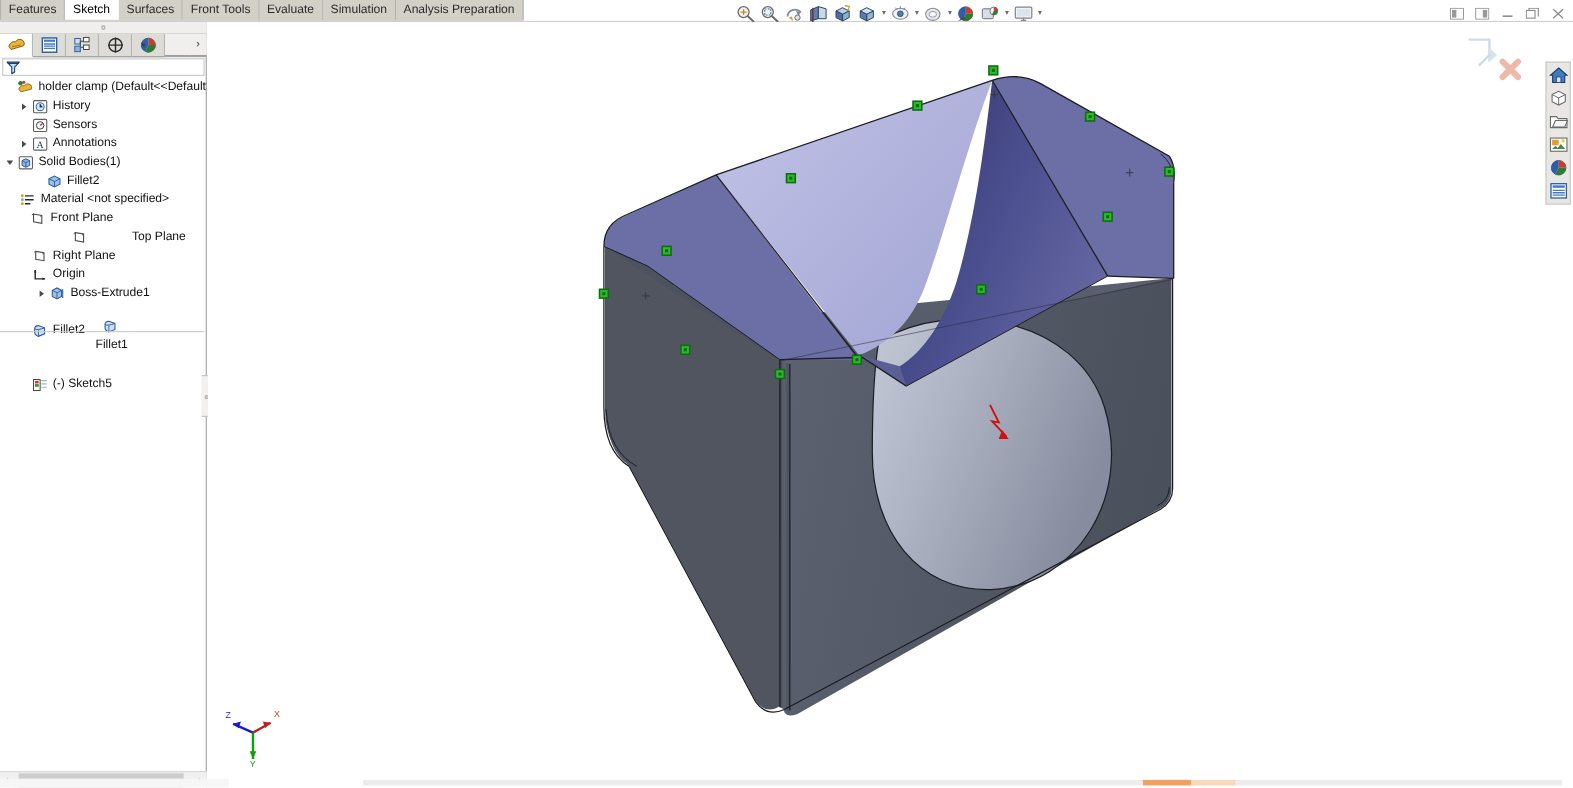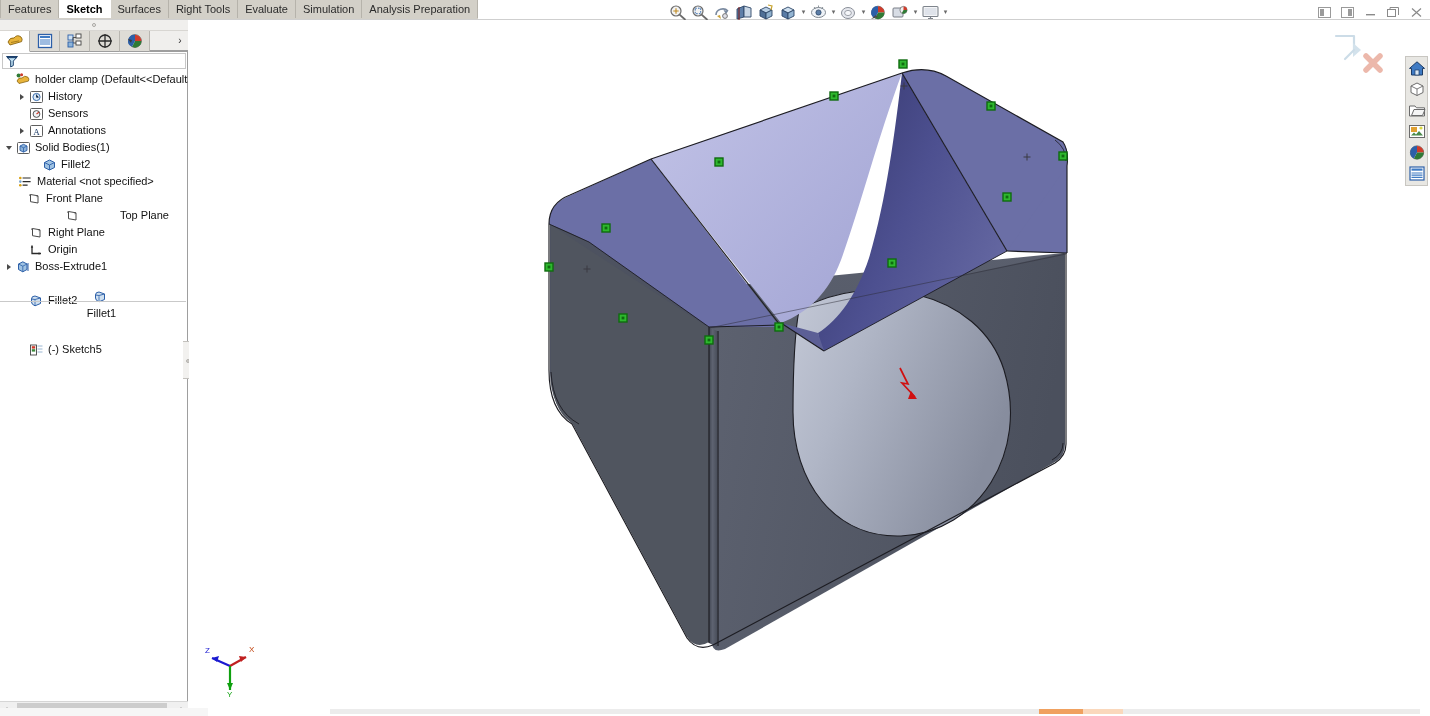--- a/index.html
+++ b/index.html
@@ -31,21 +31,21 @@
     padding: 0 7px; height: 18px;
     font-size: 11px; color: #2b2b2b;
     background: #d3d0c8;
     border-right: 1px solid #b6b3ab;
     white-space: nowrap; cursor: default;
   }
   .cmtab:first-child { border-left: 1px solid #b6b3ab; }
   .cmtab.active {
     background: #ffffff;
     color: #000;
-    font-weight: bold;
+    font-weight: normal;
     border-right: 1px solid #ffffff;
     text-align: center;
   }
   #tabbar-underline {
     position: absolute; left: 0; top: 19px; width: 1430px; height: 1px;
     background: #cfcfcf;
   }
 
   
   #viewtoolbar {
@@ -228,21 +228,21 @@
 </head>
 <body>
 
 <div id="app">
 
   <div id="tabbar">
     <div id="tabstrip">
         <div class="cmtab">Features</div>
         <div class="cmtab active">Sketch</div>
         <div class="cmtab">Surfaces</div>
-        <div class="cmtab">Right Tools</div>
+        <div class="cmtab">Front Tools</div>
         <div class="cmtab">Evaluate</div>
         <div class="cmtab">Simulation</div>
         <div class="cmtab">Analysis Preparation</div>
       </div>
   </div>
   <div id="tabbar-underline"></div>
 
   <div id="viewtoolbar">
       <div class="vt-btn" title="Zoom to Fit">
         <svg width="19" height="17" viewBox="0 0 19 17">
@@ -536,21 +536,21 @@
           <div class="tarrow"></div>
           <div class="ticon">
             <svg width="15" height="14" viewBox="0 0 15 14">
               <path d="M3 2.5 V10.5 H12" fill="none" stroke="#2a2a2a" stroke-width="1.3"></path>
               <polygon points="12,10.5 9.6,9.2 9.6,11.8" fill="#2a2a2a"></polygon>
               <polygon points="3,2.5 1.8,4.8 4.2,4.8" fill="#2a2a2a"></polygon>
             </svg>
           </div>
           <span class="tlabel">Origin</span>
         </div>
-        <div class="tnode" style="padding-left: 2px;">
+        <div class="tnode" style="padding-left: 31px;">
           <div class="tarrow">
             <i></i>
           </div>
           <div class="ticon">
             <svg width="15" height="14" viewBox="0 0 15 14">
               <path d="M2.5 4 L6.8 1.8 L11 4 L11 9.5 L6.8 11.8 L2.5 9.5 Z" fill="#9fc2e2" stroke="#2c5fa8" stroke-width="1"></path>
               <path d="M2.5 4 L6.8 6.2 L11 4 M6.8 6.2 L6.8 11.8" fill="none" stroke="#2c5fa8" stroke-width="0.8"></path>
               <path d="M12 3 L12 11" stroke="#2c5fa8" stroke-width="1"></path>
             </svg>
           </div>

